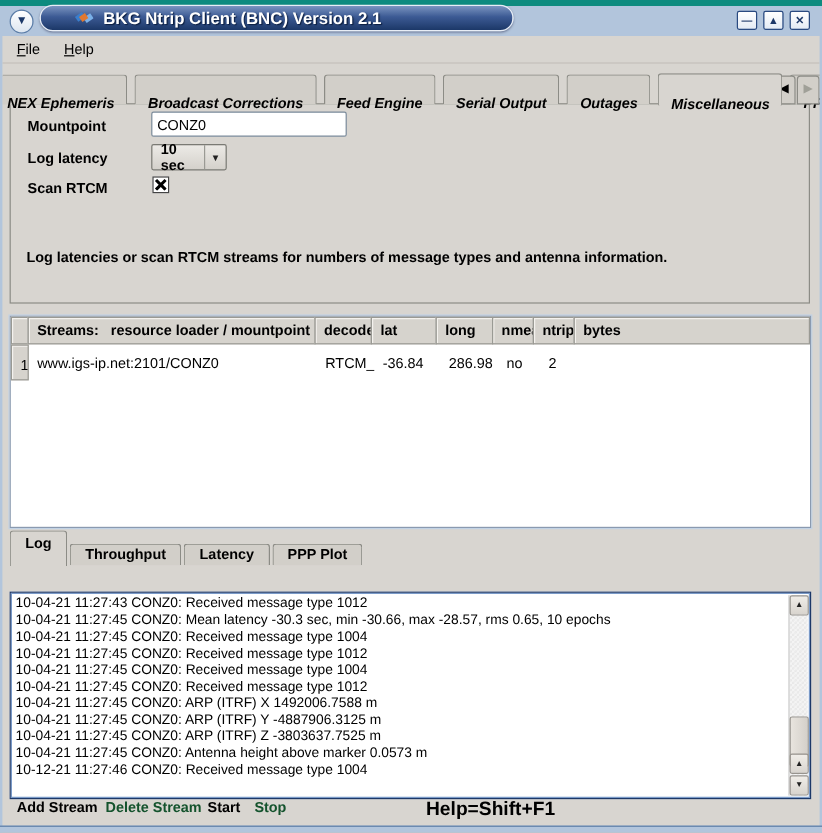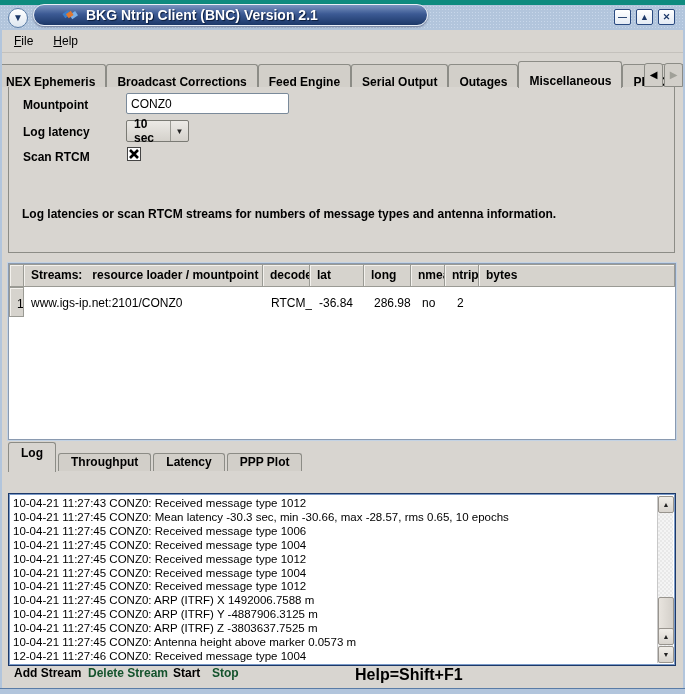--- a/index.html
+++ b/index.html
@@ -34,22 +34,22 @@
     font-size:9px; line-height:14px; text-align:center; }
 
   
   .menubar { position:absolute; top:30px; left:2px; right:2px; height:23px; background:#d8d5d0;
     border-bottom:1px solid #c4c1bc; display:flex; align-items:center; padding-left:12px; gap:20px; }
   .menu-item { font-size:12px; color:#000; }
   .menu-item u { text-decoration:underline; }
 
   
   .toptabbar { position:absolute; top:60px; left:2px; right:2px; height:27px; display:flex; align-items:flex-end; z-index:2; }
-  .tab { height:23px; line-height:22px; padding:6px 10px; margin-right:0; font-size:12px; font-weight:bold;
-    background:#d2cfc9; border:1px solid #8c8c86; border-bottom:none; border-radius:3px 3px 0 0; white-space:nowrap; }
+  .tab { height:23px; line-height:22px; padding:12px 10px; margin-right:6px; font-size:12px; font-weight:bold;
+    background:#d2cfc9; border:1px solid #8c8c86; border-bottom:none; border-radius:3px 3px 0 0; white-space:nowrap;font-style:italic; }
   .tab.cut { border-left:none; border-top-left-radius:0; padding-left:4px; }
   .tab.selected { height:27px; line-height:26px; background:#d8d5d0; margin-bottom:-1px; position:relative; z-index:3; }
   .tab-scroll { position:absolute; right:0; bottom:0; display:flex; gap:1px; }
   .tab-scroll .tsbtn { width:19px; height:24px; background:#d2cfc9; border:1px solid #8c8c86;
     border-radius:3px 3px 0 0; font-size:10px; text-align:center; line-height:22px; color:#000; }
   .tab-scroll .tsbtn.disabled { color:#a0a098; }
 
   
   .panel { position:absolute; top:86px; left:8px; width:667px; height:167px; background:#d8d5d0;
     border:1px solid #8c8c86; z-index:1; }
@@ -210,30 +210,29 @@
       <div class="btab selected">Log</div>
       <div class="btab">Throughput</div>
       <div class="btab">Latency</div>
       <div class="btab">PPP Plot</div>
     </div>
 
   <div class="logbox">
     <div class="log-lines" id="loglines">
         <div class="log-line">10-04-21 11:27:43 CONZ0: Received message type 1012</div>
         <div class="log-line">10-04-21 11:27:45 CONZ0: Mean latency -30.3 sec, min -30.66, max -28.57, rms 0.65, 10 epochs</div>
-        <div class="log-line">10-04-21 11:27:45 CONZ0: Received message type 1006</div>
         <div class="log-line">10-04-21 11:27:45 CONZ0: Received message type 1004</div>
         <div class="log-line">10-04-21 11:27:45 CONZ0: Received message type 1012</div>
         <div class="log-line">10-04-21 11:27:45 CONZ0: Received message type 1004</div>
         <div class="log-line">10-04-21 11:27:45 CONZ0: Received message type 1012</div>
         <div class="log-line">10-04-21 11:27:45 CONZ0: ARP (ITRF) X 1492006.7588 m</div>
         <div class="log-line">10-04-21 11:27:45 CONZ0: ARP (ITRF) Y -4887906.3125 m</div>
         <div class="log-line">10-04-21 11:27:45 CONZ0: ARP (ITRF) Z -3803637.7525 m</div>
         <div class="log-line">10-04-21 11:27:45 CONZ0: Antenna height above marker 0.0573 m</div>
-        <div class="log-line">12-04-21 11:27:46 CONZ0: Received message type 1004</div>
+        <div class="log-line">10-12-21 11:27:46 CONZ0: Received message type 1004</div>
       </div>
     <div class="scrollbar">
       <div class="sb-btn sb-up-top">
         <span>▲</span>
       </div>
       <div class="sb-thumb"></div>
       <div class="sb-btn sb-up-bottom">
         <span>▲</span>
       </div>
       <div class="sb-btn sb-down-bottom">

